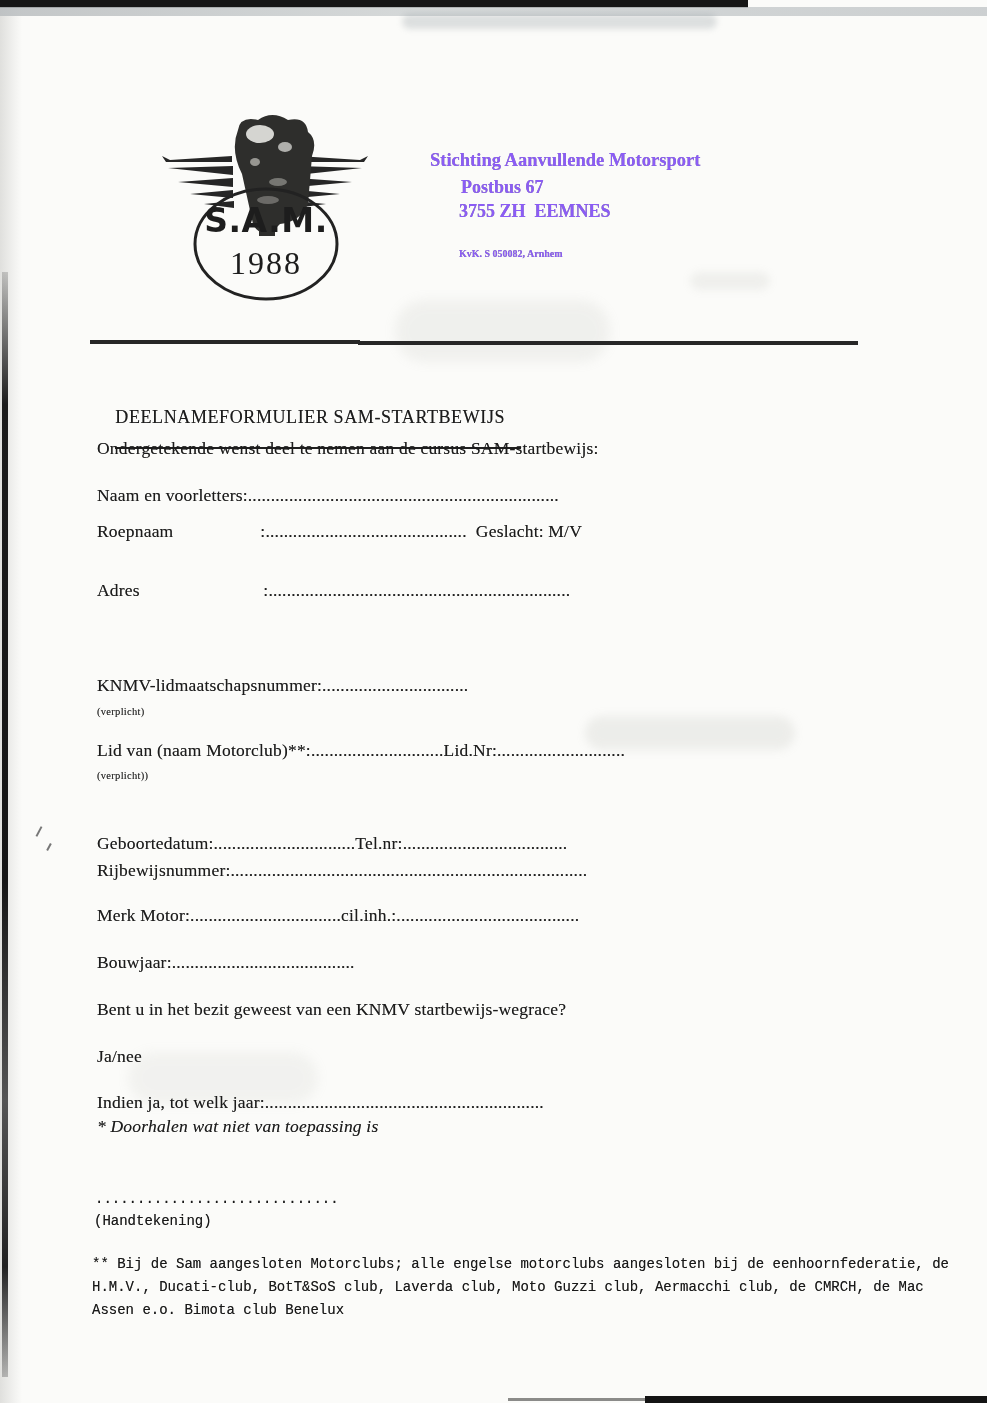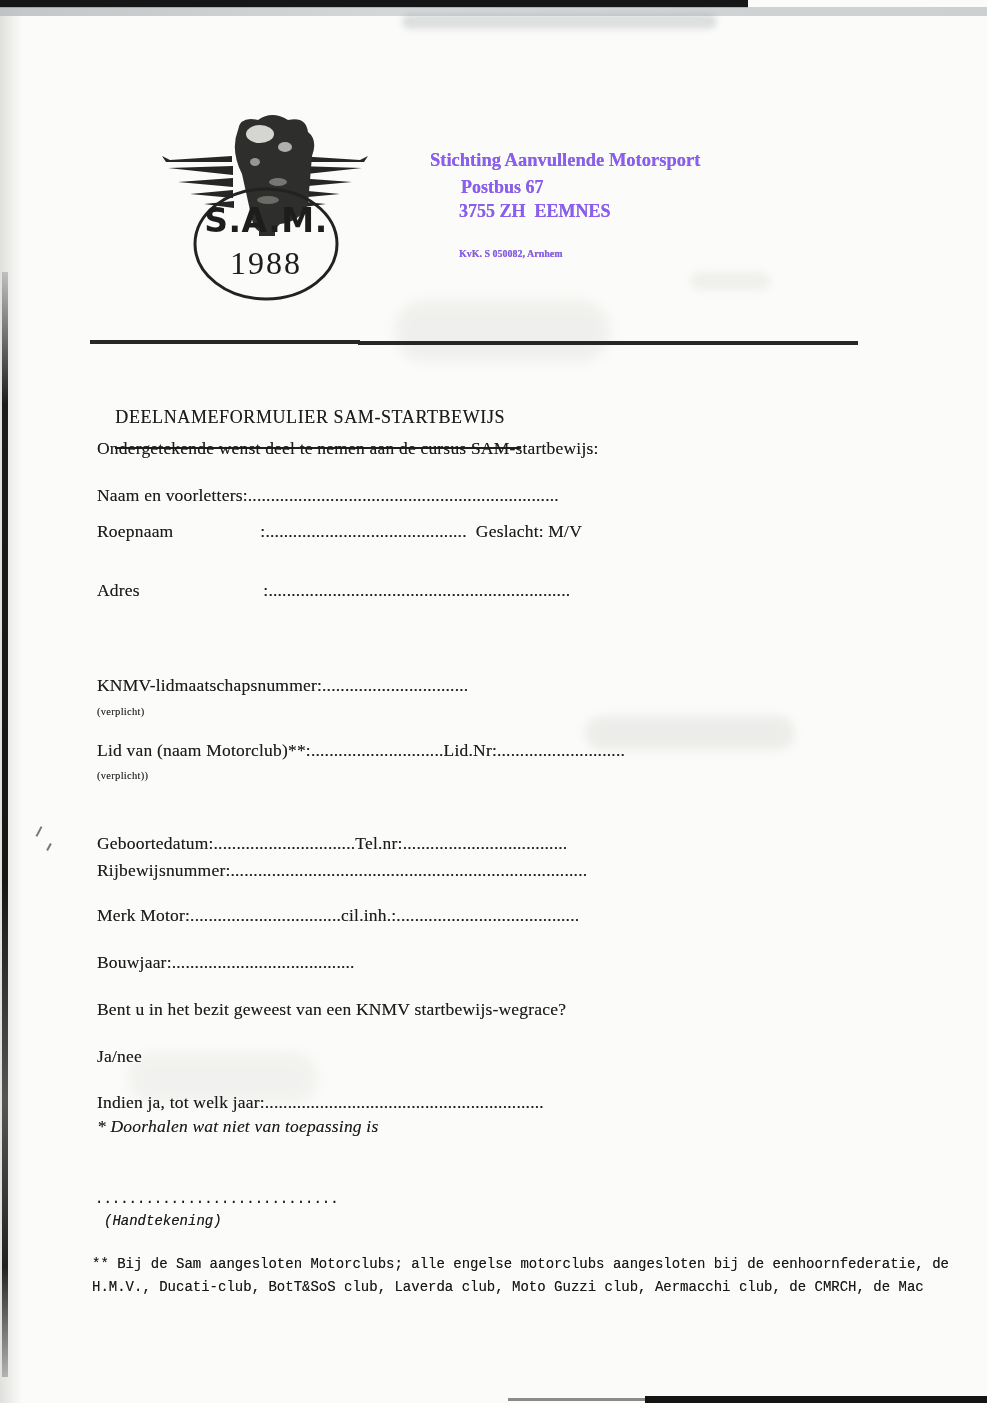--- a/index.html
+++ b/index.html
@@ -131,18 +131,19 @@
   <div class="line" style="top:904px;text-align:right;">Merk Motor:.................................cil.inh.:........................................</div>
   <div class="line" style="top:951px;">Bouwjaar:........................................</div>
 
   <div class="line" style="top:998px;">Bent u in het bezit geweest van een KNMV startbewijs-wegrace?</div>
   <div class="line" style="top:1045px;">Ja/nee</div>
 
   <div class="line" style="top:1091px;">Indien ja, tot welk jaar:.............................................................</div>
   <div class="line italic" style="top:1115px;">* Doorhalen wat niet van toepassing is</div>
 
   <div class="line mono" style="left:95px;top:1188px;">.............................</div>
-  <div class="line mono" style="left:104px;top:1210px;font-style:italic;">(Handtekening)</div>
+  <div class="line mono" style="left:94px;top:1210px;">(Handtekening)</div>
 
   <div class="line mono" style="left:92px;top:1253px;">** Bij de Sam aangesloten Motorclubs; alle engelse motorclubs aangesloten bij de eenhoornfederatie, de</div>
   <div class="line mono" style="left:92px;top:1276px;">H.M.V., Ducati-club, BotT&amp;SoS club, Laverda club, Moto Guzzi club, Aermacchi club, de CMRCH, de Mac</div>
+  <div class="line mono" style="left:92px;top:1299px;">Assen e.o. Bimota club Benelux</div>
 
 </div>
 
 </body></html>

